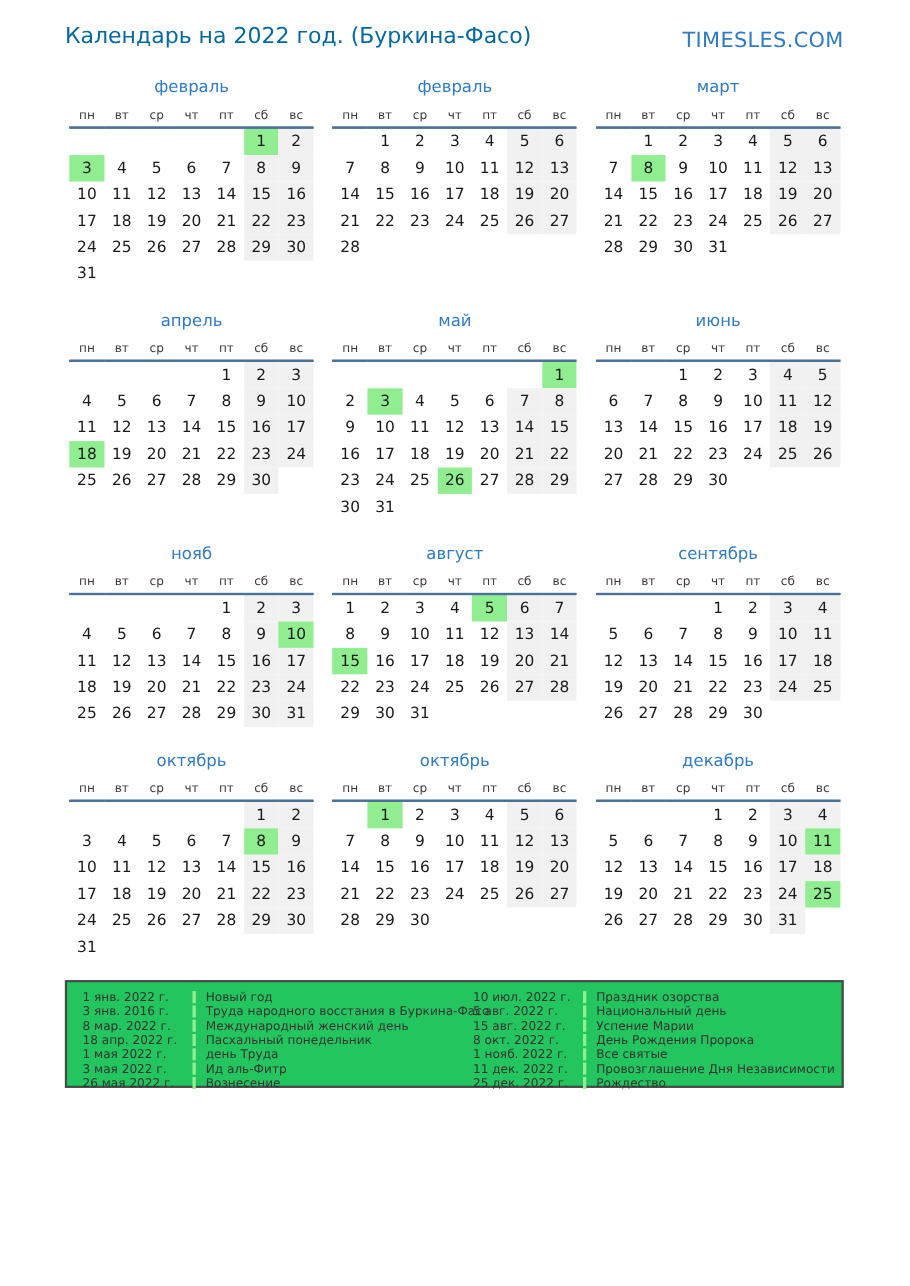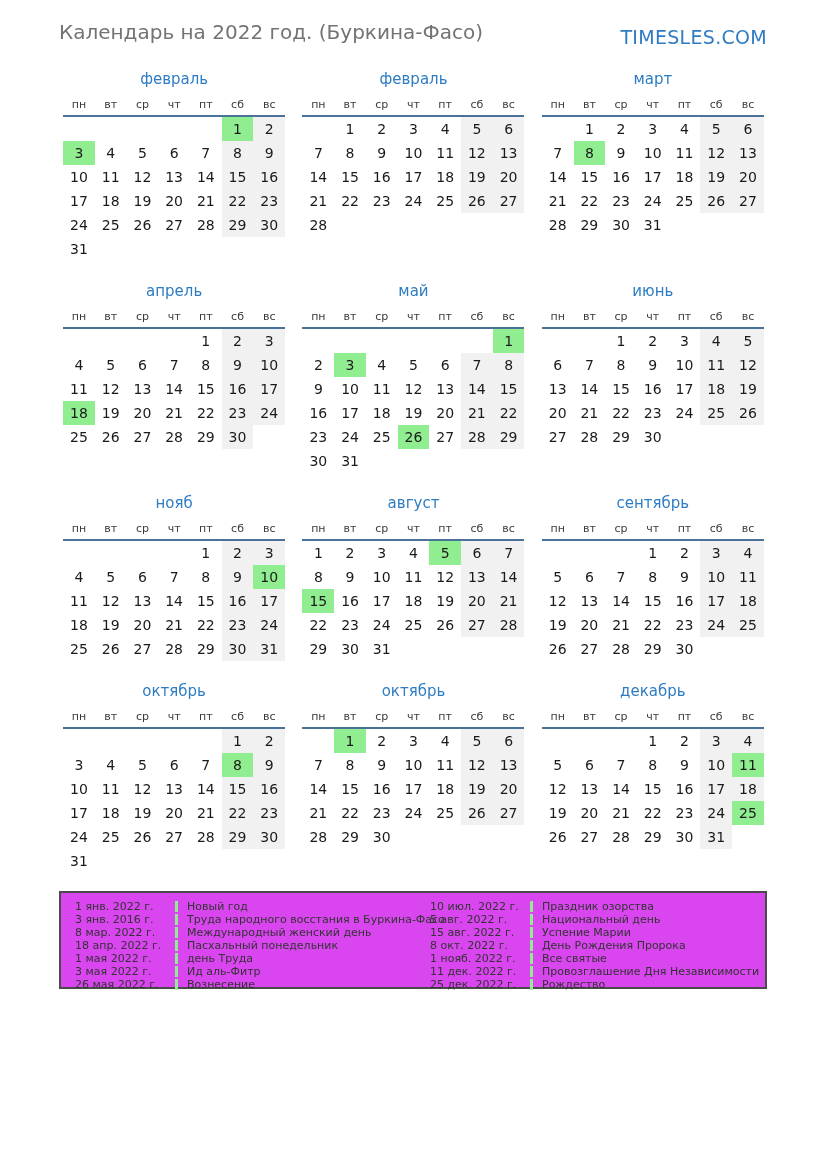--- a/index.html
+++ b/index.html
@@ -1,34 +1,34 @@
 <!DOCTYPE html>
 <html><head>
 <meta charset="utf-8">
 <style>
   html,body { margin:0; padding:0; background:#ffffff; }
   body { width:827px; height:1169px; position:relative; font-family:"DejaVu Sans", sans-serif; overflow:hidden; }
 
-  .header-title { position:absolute; left:59px; top:20px; font-size:20px; color:#737373; white-space:nowrap; }
+  .header-title { position:absolute; left:59px; top:20px; font-size:20px; color:#0369a1; white-space:nowrap; }
   .brand { position:absolute; right:60px; top:26px; font-size:19px; color:#2e7cc3; letter-spacing:0.3px; cursor:pointer; white-space:nowrap; }
 
   #months { position:absolute; left:58px; top:71px; width:711px;
             display:grid; grid-template-columns:repeat(3,1fr); column-gap:7px; row-gap:22px; }
   .month { width:100%; }
   .month-title { text-align:center; color:#2e7cc3; font-size:15px; line-height:16px; margin-bottom:7px; }
   table.cal { border-collapse:collapse; margin:0 auto; table-layout:fixed; width:222px; }
   table.cal th { font-size:11px; font-weight:normal; color:#3a3a3a; height:21px;
                  border-bottom:2px solid #4a7298; padding:0; text-align:center; }
   table.cal td { height:24px; text-align:center; font-size:14px; color:#1a1a1a; padding:0; }
   td.weekend { background:#f1f1f1; }
   td.holiday { background:#90ee90; }
 
   #legend-box { position:absolute; left:59px; top:891px; width:708px; height:98px;
                 border:2px solid #4a4a4a; box-sizing:border-box; display:flex;
-                padding:7px 0 0 14px; background:#d946ef; }
+                padding:7px 0 0 14px; background:#22c55e; }
   .legend-col { display:flex; flex-direction:column; }
   .legend-col.c0 { width:355px; }
   .legend-row { display:flex; align-items:center; height:13px; font-size:11px; color:#333333; white-space:nowrap; }
   .legend-date { width:100px; flex:none; }
   .legend-bar { width:3px; height:11px; background:#90ee90; margin-right:9px; flex:none; }
 </style>
 </head>
 <body>
 
 <div class="header-title">Календарь на 2022 год. (Буркина-Фасо)</div>

